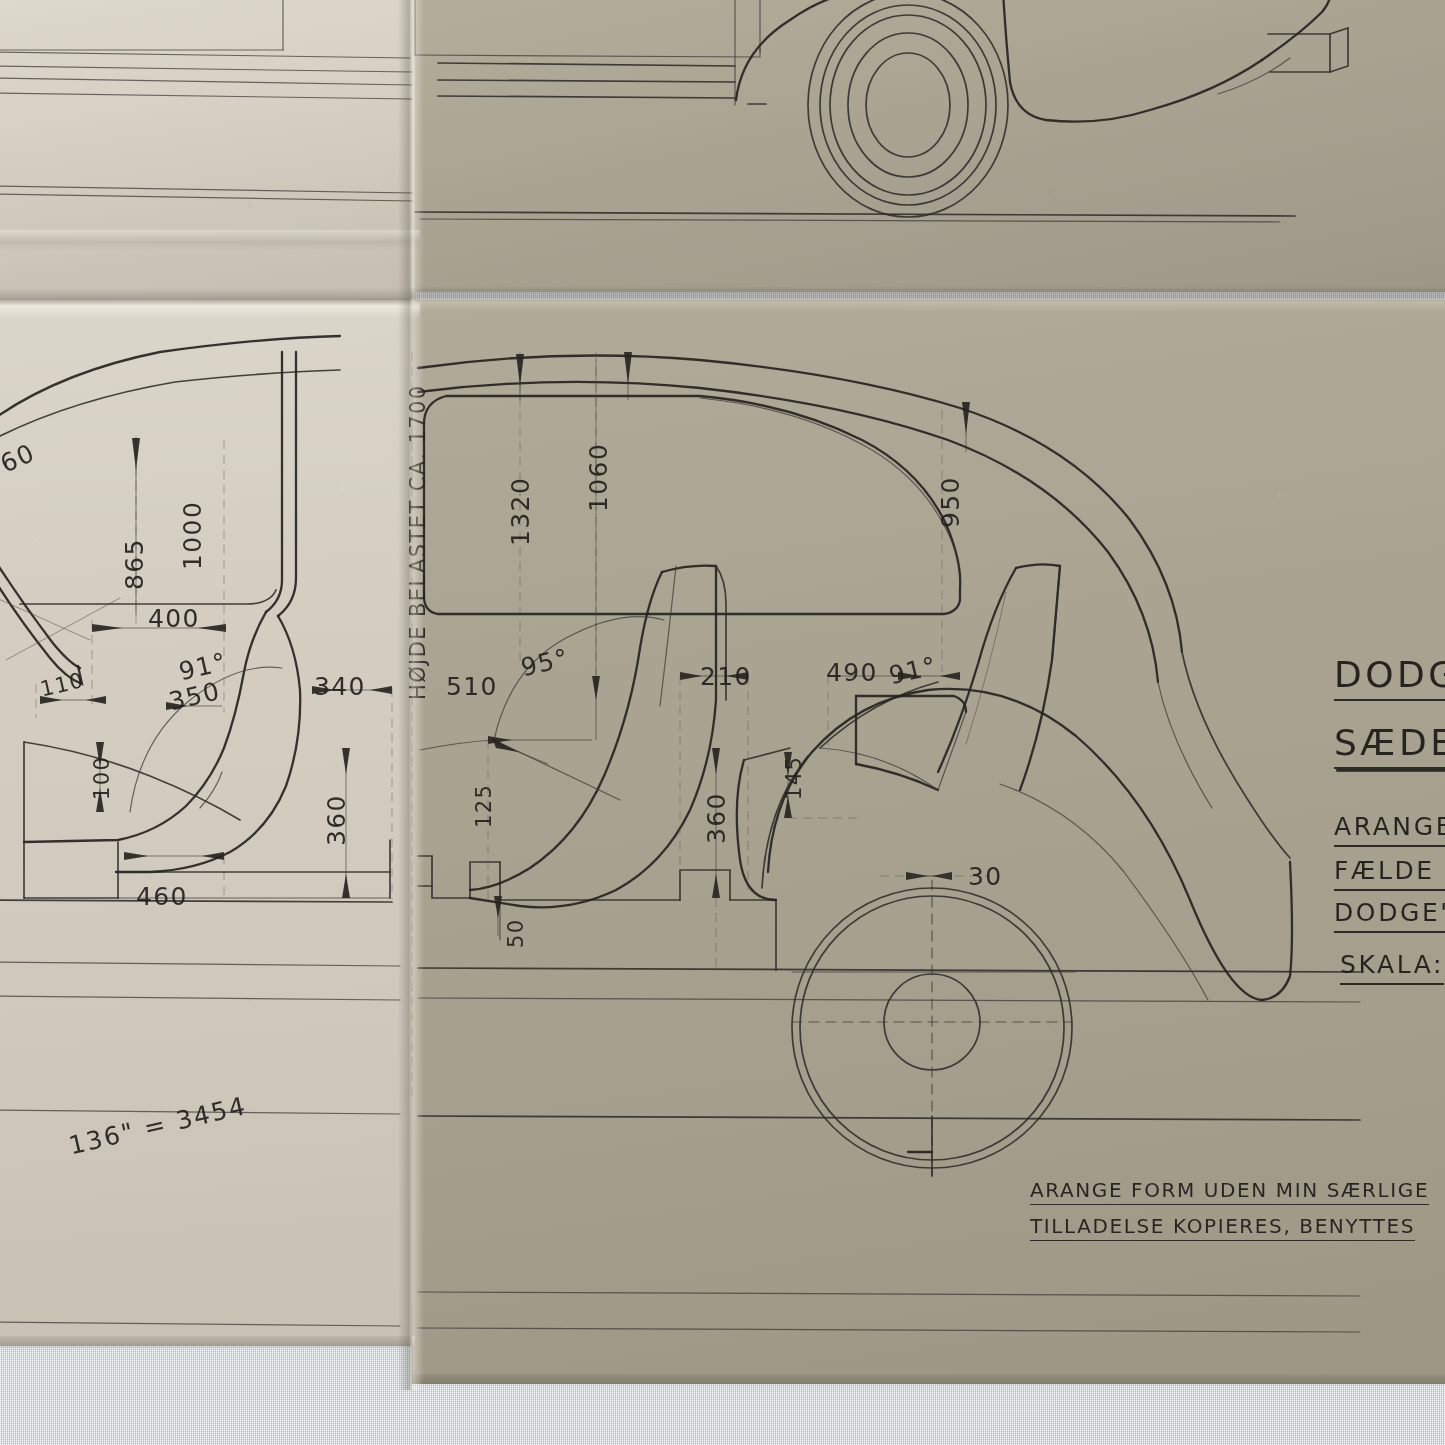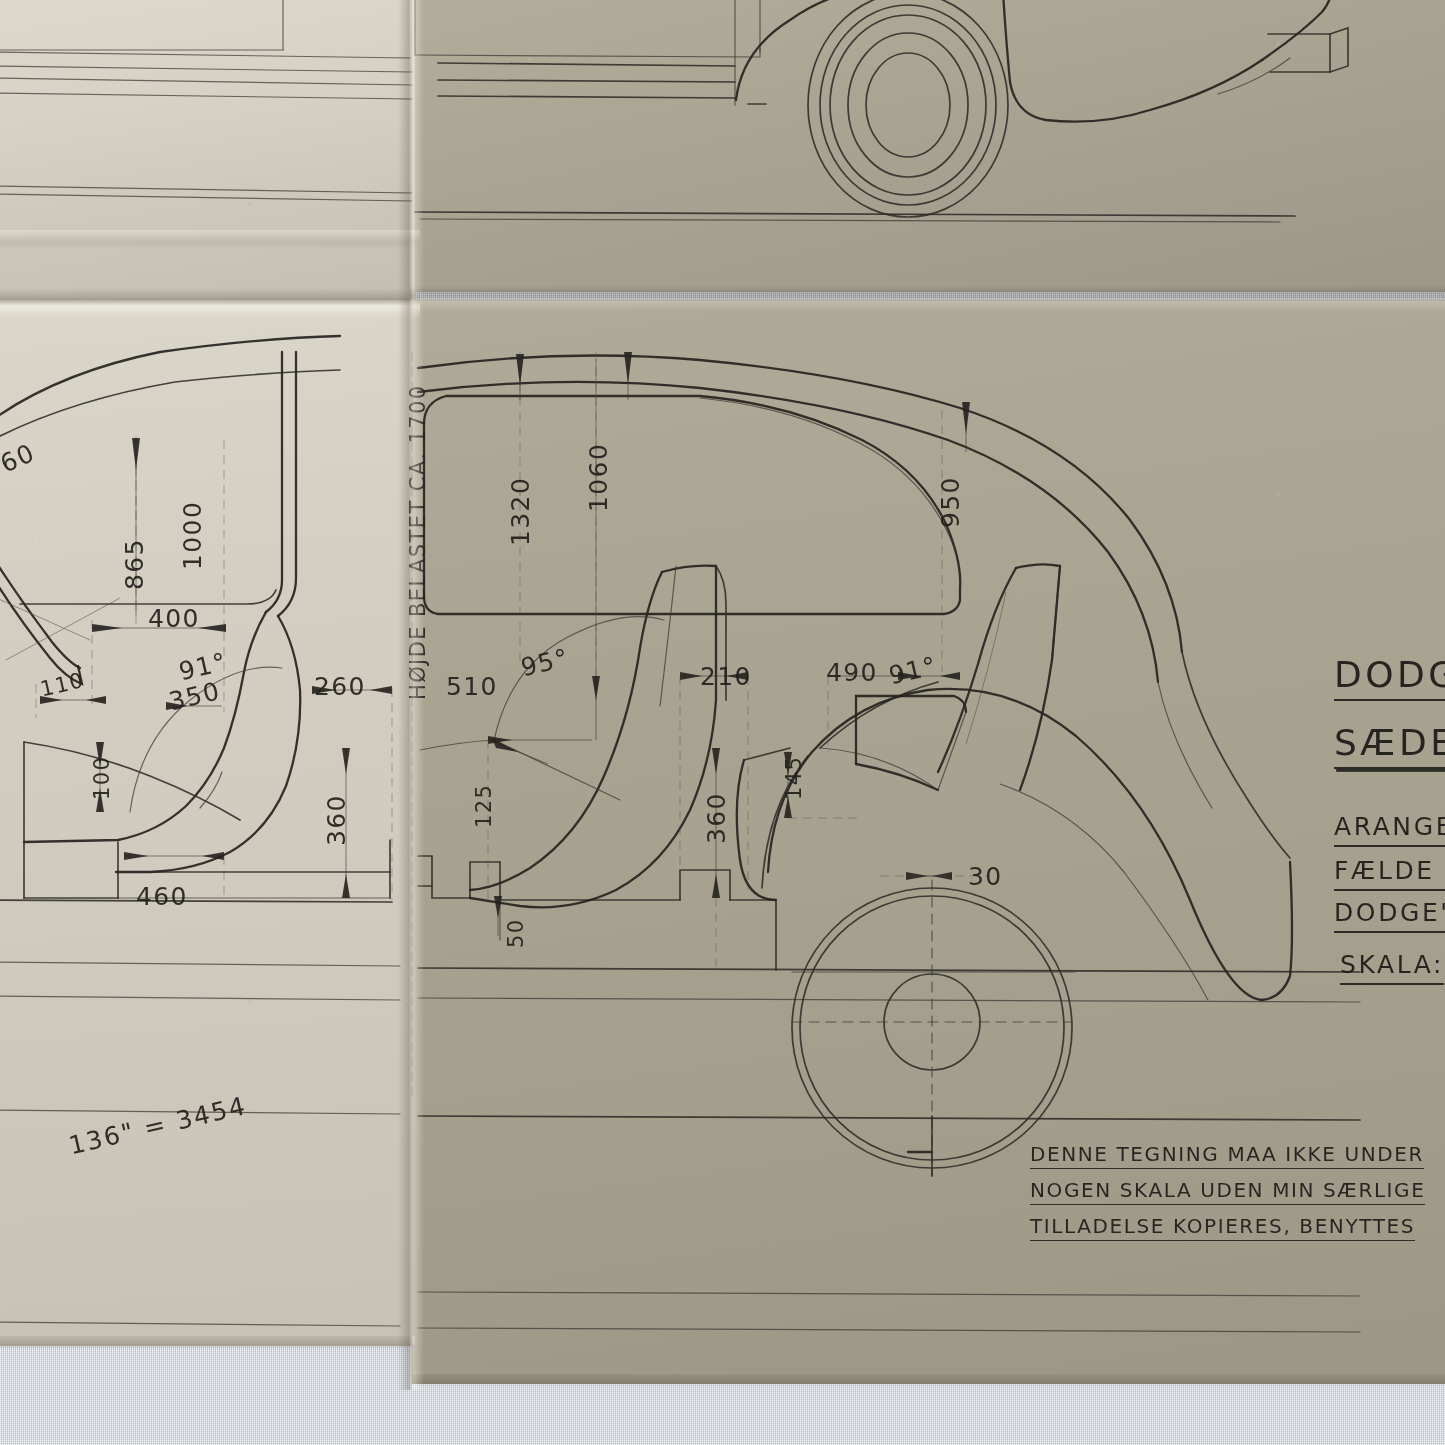--- a/index.html
+++ b/index.html
@@ -421,21 +421,21 @@
   </svg>
 
   <div class="hw hw-m rotsl" style="left:-4px; top:452px;">60</div>
   <div class="hw hw-m rot90" style="left:120px; top:590px;">865</div>
   <div class="hw hw-m rot90" style="left:178px; top:570px;">1000</div>
   <div class="hw hw-m" style="left:148px; top:604px;text-align:center;">400</div>
   <div class="hw hw-m rotsl2" style="left:176px; top:658px;">91°</div>
   <div class="hw hw-m rotsl2" style="left:166px; top:688px;">350</div>
   <div class="hw hw-s rotsl2" style="left:38px; top:678px;">110</div>
   <div class="hw hw-s rot90" style="left:90px; top:800px;">100</div>
-  <div class="hw hw-m" style="left:314px; top:672px;">260</div>
+  <div class="hw hw-m" style="left:314px; top:672px;">340</div>
   <div class="hw hw-m rot90" style="left:322px; top:846px;">360</div>
   <div class="hw hw-m" style="left:136px; top:882px;">460</div>
 
   <div class="hw hw-s rot90" style="left:406px; top:700px;">HØJDE BELASTET CA. 1700</div>
 
   <div class="hw hw-m rot90" style="left:506px; top:546px;">1320</div>
   <div class="hw hw-m rot90" style="left:584px; top:512px;">1060</div>
   <div class="hw hw-m rotsl2" style="left:518px; top:654px;">95°</div>
   <div class="hw hw-m" style="left:446px; top:672px;text-align:center;">510</div>
   <div class="hw hw-s rot90" style="left:472px; top:828px;">125</div>
@@ -463,25 +463,22 @@
   <div class="titleline tl-mid" style="left:1334px; top:856px;">
     <span class="ud">FÆLDE  A</span>
   </div>
   <div class="titleline tl-mid" style="left:1334px; top:898px;">
     <span class="ud">DODGE"-C</span>
   </div>
   <div class="titleline tl-mid" style="left:1340px; top:950px;">
     <span class="ud">SKALA:</span>
   </div>
 
-  <div class="notice" style="left:1030px; top:1142px;">
-    <span>DENNE TEGNING MAA IKKE UNDER</span>
-  </div>
   <div class="notice" style="left:1030px; top:1178px;">
-    <span>NOGEN SKALA UDEN MIN SÆRLIGE</span>
+    <span>ARANGE FORM UDEN MIN SÆRLIGE</span>
   </div>
   <div class="notice" style="left:1030px; top:1214px;">
     <span>TILLADELSE KOPIERES, BENYTTES</span>
   </div>
 
   <div class="fold-shadow" id="crease-1"></div>
   <div class="fold-shadow" id="fold-h-left"></div>
   <div class="fold-shadow" id="fold-h-right"></div>
   <div class="fold-shadow" id="fold-v"></div>
 

